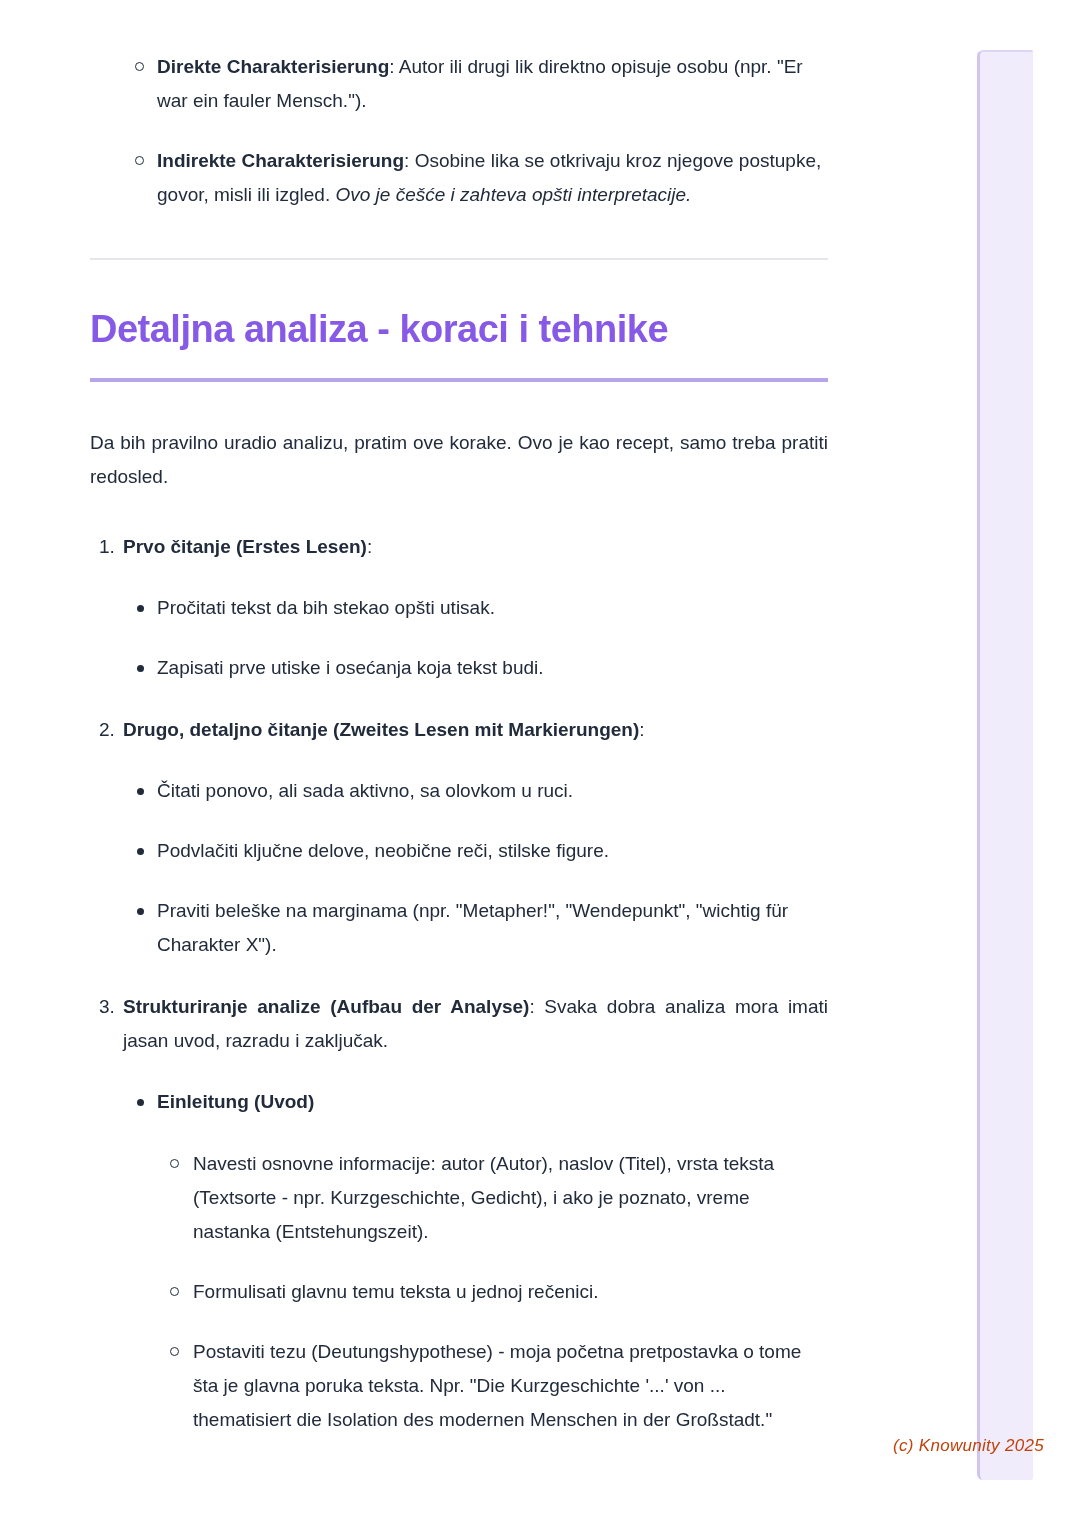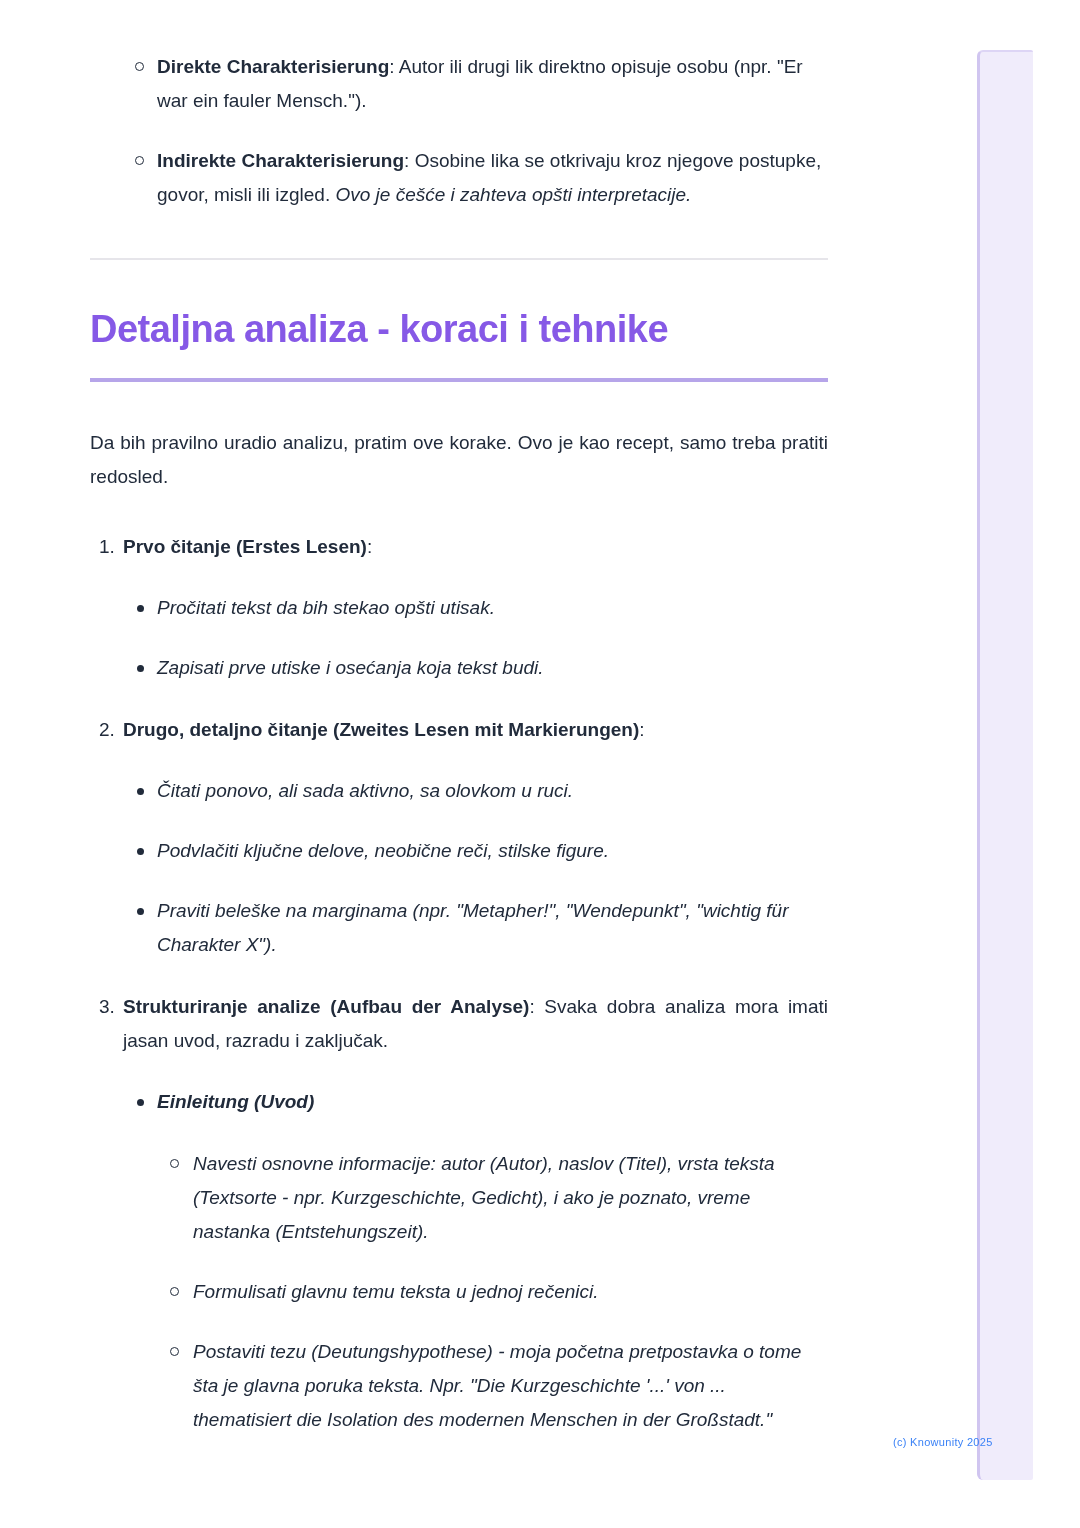--- a/index.html
+++ b/index.html
@@ -19,25 +19,26 @@
     width: 56px; height: 1430px;
     background: #f0ecfb;
     border-left: 3px solid #d0c5f0;
     border-top: 2px solid #ddd5f5;
     border-radius: 6px 2px 2px 6px;
   }
 
   .watermark {
     position: absolute;
     left: 893px; top: 1436px;
-    font-size: 11px;
+    font-size: 17px;
     letter-spacing: 0.3px;
-    color: #3b82f6;
+    color: #c2410c;
     white-space: nowrap;
     z-index: 2;
+    font-style: italic;
   }
 
   .content {
     position: relative;
     margin: 0 0 0 90px;
     padding-top: 50px;
     width: 738px;
     font-size: 19px;
     line-height: 34px;
   }
@@ -54,21 +55,21 @@
     position: absolute;
     left: -22px; top: 12px;
     width: 7px; height: 7px;
     border: 1.8px solid #212b3b;
     border-radius: 50%;
     background: transparent;
   }
 
   
   ul.disc-list { list-style: none; padding-left: 67px; }
-  ul.disc-list > li { position: relative; margin-bottom: 26px; font-style: italic; }
+  ul.disc-list > li { position: relative; margin-bottom: 26px; }
   ul.disc-list > li::before {
     content: "";
     position: absolute;
     left: -20px; top: 14px;
     width: 7px; height: 7px;
     border-radius: 50%;
     background: #212b3b;
   }
 
   

